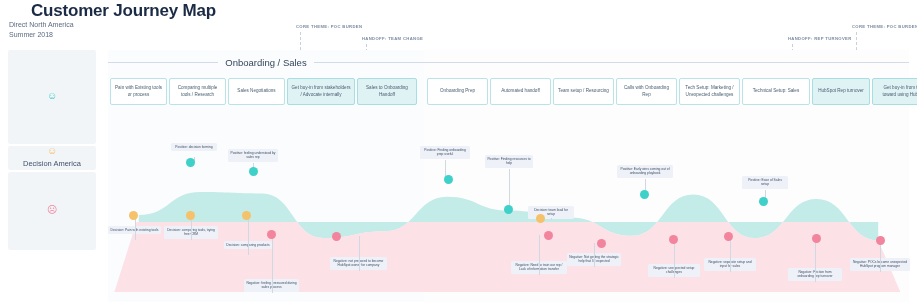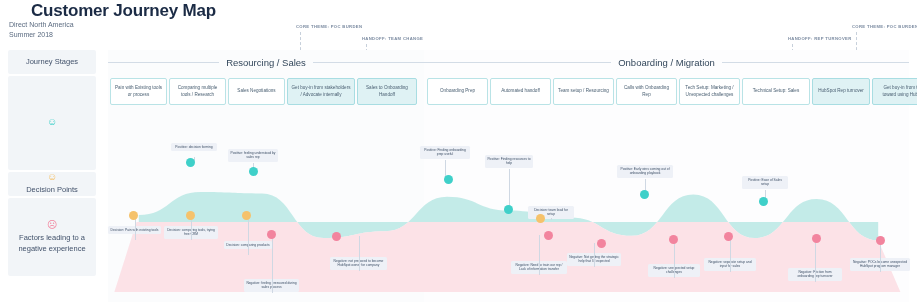--- a/index.html
+++ b/index.html
@@ -80,57 +80,52 @@
     <div class="vline" style="left: 300px; top: 32px; height: 265px;"></div>
     <div class="flag" style="left: 362px; top: 36px;">HANDOFF: TEAM CHANGE</div>
     <div class="vline" style="left: 366px; top: 44px; height: 253px;"></div>
     <div class="flag" style="left: 788px; top: 36px;">HANDOFF: REP TURNOVER</div>
     <div class="vline" style="left: 792px; top: 44px; height: 253px;"></div>
     <div class="flag" style="left: 852px; top: 24px;">CORE THEME: POC BURDEN</div>
     <div class="vline" style="left: 856px; top: 32px; height: 265px;"></div>
   </div>
 
 <div class="sidebar">
-  <div class="srow stages">
-    <span>Journey Stages</span>
-  </div>
   <div class="srow pos">
     <span class="emo" style="color:#3fd0c9">☺</span>
   </div>
   <div class="srow dec">
     <span class="emo" style="color:#f5c26b">☺</span>
-    <span>Decision Points</span>
+    <span>Decision America</span>
   </div>
   <div class="srow neg">
     <span class="emo" style="color:#f2849e">☹</span>
-    <span>Factors leading to a negative experience</span>
   </div>
 </div>
 
 <div class="canvas">
   <div class="bandA"></div>
   <div class="bandB"></div>
 
   <svg class="curve" viewBox="0 0 801 252" preserveAspectRatio="none">
     <path id="posArea" fill="#b8e8e4" opacity="0.85" d="M 30.807692307692307 165.1 C 61.61538461538461 165.1 61.61538461538461 142.1 92.42307692307692 142.1 C 123.23076923076923 142.1 123.23076923076923 143.48 154.03846153846155 143.48 C 184.84615384615384 143.48 184.84615384615384 188.1 215.65384615384613 188.1 C 246.46153846153845 188.1 246.46153846153845 181.2 277.2692307692308 181.2 C 308.0769230769231 181.2 308.0769230769231 146.7 338.8846153846154 146.7 C 369.69230769230774 146.7 369.69230769230774 160.5 400.5 160.5 C 431.30769230769226 160.5 431.30769230769226 167.4 462.1153846153846 167.4 C 492.9230769230769 167.4 492.9230769230769 185.8 523.7307692307692 185.8 C 554.5384615384614 185.8 554.5384615384614 144.4 585.3461538461538 144.4 C 616.1538461538462 144.4 616.1538461538462 188.1 646.9615384615385 188.1 C 677.7692307692307 188.1 677.7692307692307 149 708.576923076923 149 C 739.3846153846152 149 739.3846153846152 190.4 770.1923076923076 190.4 L 770.1923076923076 172 L 30.807692307692307 172 Z" clip-path=""></path>
     <path id="negArea" fill="#fbdde3" opacity="0.85" d="M 0 172 L 801 172 L 801 242 L 0 242 Z" clip-path="url(#negclip)"></path>
   <clipPath id="negclip">
         <path d="M 30.807692307692307 165.1 C 61.61538461538461 165.1 61.61538461538461 142.1 92.42307692307692 142.1 C 123.23076923076923 142.1 123.23076923076923 143.48 154.03846153846155 143.48 C 184.84615384615384 143.48 184.84615384615384 188.1 215.65384615384613 188.1 C 246.46153846153845 188.1 246.46153846153845 181.2 277.2692307692308 181.2 C 308.0769230769231 181.2 308.0769230769231 146.7 338.8846153846154 146.7 C 369.69230769230774 146.7 369.69230769230774 160.5 400.5 160.5 C 431.30769230769226 160.5 431.30769230769226 167.4 462.1153846153846 167.4 C 492.9230769230769 167.4 492.9230769230769 185.8 523.7307692307692 185.8 C 554.5384615384614 185.8 554.5384615384614 144.4 585.3461538461538 144.4 C 616.1538461538462 144.4 616.1538461538462 188.1 646.9615384615385 188.1 C 677.7692307692307 188.1 677.7692307692307 149 708.576923076923 149 C 739.3846153846152 149 739.3846153846152 190.4 770.1923076923076 190.4 L 801 262 L 0 262 Z"></path>
       </clipPath>
     </svg>
 
   <div id="stageHdrs">
       <div class="stagehdr" style="left: 0px; width: 316px;">
         <div class="ln"></div>
-        <div class="tx">Resourcing / Sales</div>
+        <div class="tx">Onboarding / Sales</div>
         <div class="ln"></div>
       </div>
       <div class="stagehdr" style="left: 316px; width: 485px;">
         <div class="ln"></div>
-        <div class="tx">Onboarding / Migration</div>
         <div class="ln"></div>
       </div>
     </div>
   <div id="moments">
       <div class="moment" style="left: 2px; width: 57px;">Pain with Existing tools or process</div>
       <div class="moment" style="left: 61px; width: 57px;">Comparing multiple tools / Research</div>
       <div class="moment" style="left: 120px; width: 57px;">Sales Negotiations</div>
       <div class="moment hl" style="left: 179px; width: 68px;">Get buy-in from stakeholders / Advocate internally</div>
       <div class="moment hl" style="left: 249px; width: 60px;">Sales to Onboarding Handoff</div>
       <div class="moment" style="left: 319px; width: 61px;">Onboarding Prep</div>

